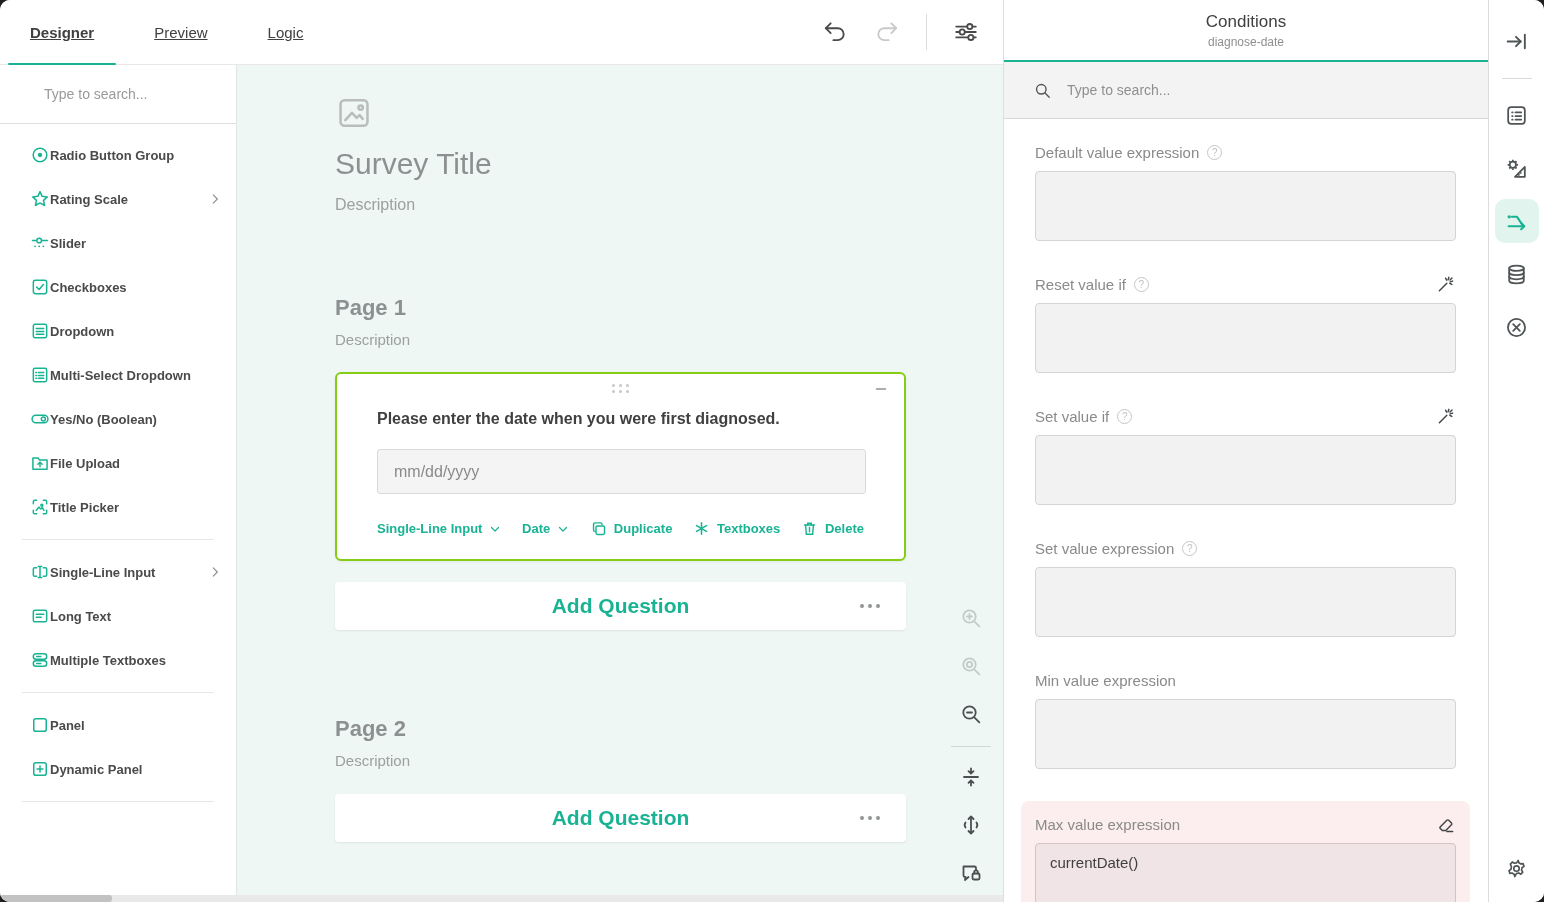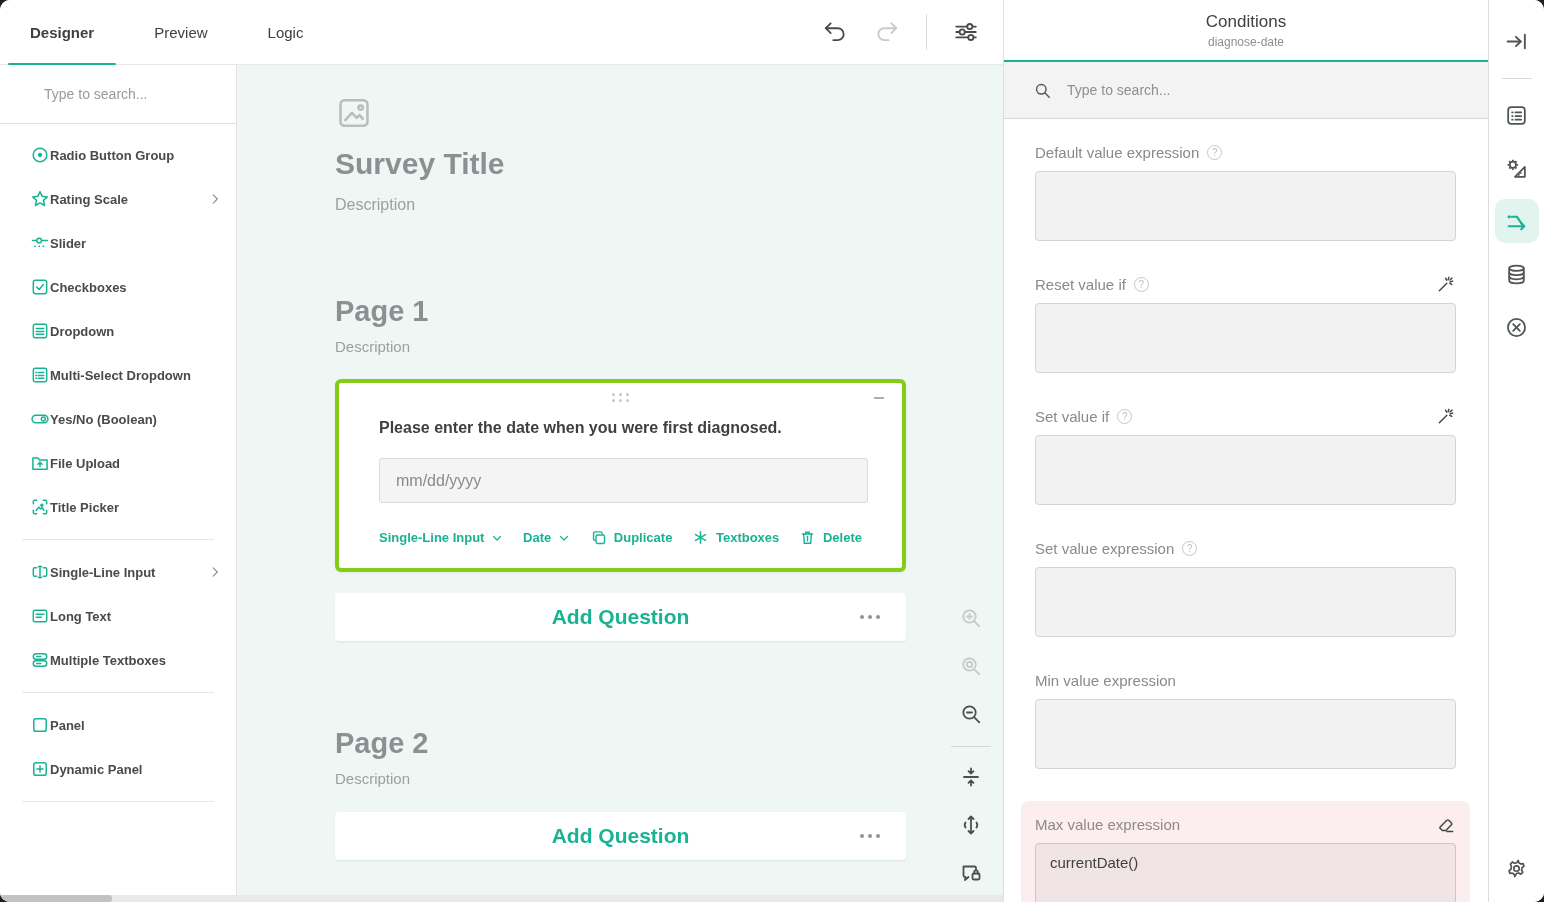--- a/index.html
+++ b/index.html
@@ -5,21 +5,21 @@
   * { margin:0; padding:0; box-sizing:border-box; }
   html,body { background:#1d1f20; font-family:"Liberation Sans", sans-serif; }
   #app { position:relative; width:1544px; height:902px; background:#ffffff;
          border-radius:10px; overflow:hidden; }
   svg { display:block; }
 
   
   .tabbar { position:absolute; left:0; top:0; width:1003px; height:65px; background:#fff;
             border-bottom:1px solid #e8e8e8; display:flex; align-items:stretch; }
   .tab { position:relative; display:flex; align-items:center; padding:4px 30px; font-size:15px;
-         color:#404040; cursor:pointer; }
+         color:#404040; cursor:pointer;text-decoration:underline; }
   .tab.active { font-weight:bold; }
   .tab.active::after { content:""; position:absolute; left:8px; right:8px; bottom:-1px;
          height:2px; background:#19b394; border-radius:2px; }
   .tabbar-right { margin-left:auto; display:flex; align-items:center; gap:26px; padding-right:24px; }
   .tb-icon { width:26px; height:26px; color:#4a4a4a; cursor:pointer; }
   .tb-icon.disabled { color:#c9c9c9; }
   .vdiv { width:1px; height:36px; background:#dcdcdc; }
 
   
   .toolbox { position:absolute; left:0; top:65px; width:237px; height:830px; background:#fff;
@@ -34,28 +34,28 @@
               cursor:pointer; }
   .tbx-item .icon { width:20px; height:20px; color:#19b394; flex:0 0 auto; }
   .tbx-item .lbl { font-size:13px; font-weight:600; color:#4a4a4a; flex:1; }
   .tbx-item .chev { width:14px; height:14px; color:#8f8f8f; }
   .tbx-sep { height:1px; background:#e6e6e6; margin:10px 22px; }
 
   
   .canvas { position:absolute; left:237px; top:65px; width:766px; height:830px; background:#eef7f3; }
   .canvas-inner { padding:29px 0 0 98px; width:669px; }
   .logo-ph { width:38px; height:36px; color:#b9bdbe; cursor:pointer; }
-  .survey-title { margin-top:17px; font-size:30px; font-weight:bold; color:#8d9092; cursor:text; }
+  .survey-title { margin-top:17px; font-size:30px; font-weight:normal; color:#8d9092; cursor:text; }
   .survey-desc { margin-top:15px; font-size:16px; color:#9ba0a1; cursor:text; }
-  .page-title { font-size:29px; font-weight:bold; color:#8d9092; cursor:text; }
+  .page-title { font-size:22px; font-weight:bold; color:#8d9092; cursor:text; }
   .page-desc { margin-top:10px; font-size:15px; color:#9ba0a1; cursor:text; }
   .gap1 { height:81px; } .gap2 { height:24px; } .gap3 { height:21px; }
   .gap4 { height:86px; } .gap5 { height:25px; }
 
-  .qcard { width:571px; background:#fff; border:4px solid #84cc16; border-radius:6px;
+  .qcard { width:571px; background:#fff; border:2px solid #84cc16; border-radius:6px;
            position:relative; padding:10px 40px 22px 40px; box-shadow:0 1px 3px rgba(0,0,0,.06); }
   .drag-dots { position:absolute; top:10px; left:50%; transform:translateX(-50%);
                display:grid; grid-template-columns:repeat(3,4px); grid-gap:3px; cursor:grab; }
   .drag-dots i { width:3px; height:3px; border-radius:50%; background:#c4c8c9; }
   .card-min { position:absolute; top:6px; right:14px; width:18px; height:18px; color:#8f9496; cursor:pointer; }
   .q-title { margin-top:26px; font-size:16px; font-weight:600; color:#404040; }
   .q-input { margin-top:21px; width:489px; height:45px; background:#f4f4f4; border:1px solid #dadada;
              border-radius:3px; padding:0 16px; font-size:16px; color:#404040;
              font-family:"Liberation Sans",sans-serif; outline:none; }
   .q-input::placeholder { color:#8a8a8a; }

